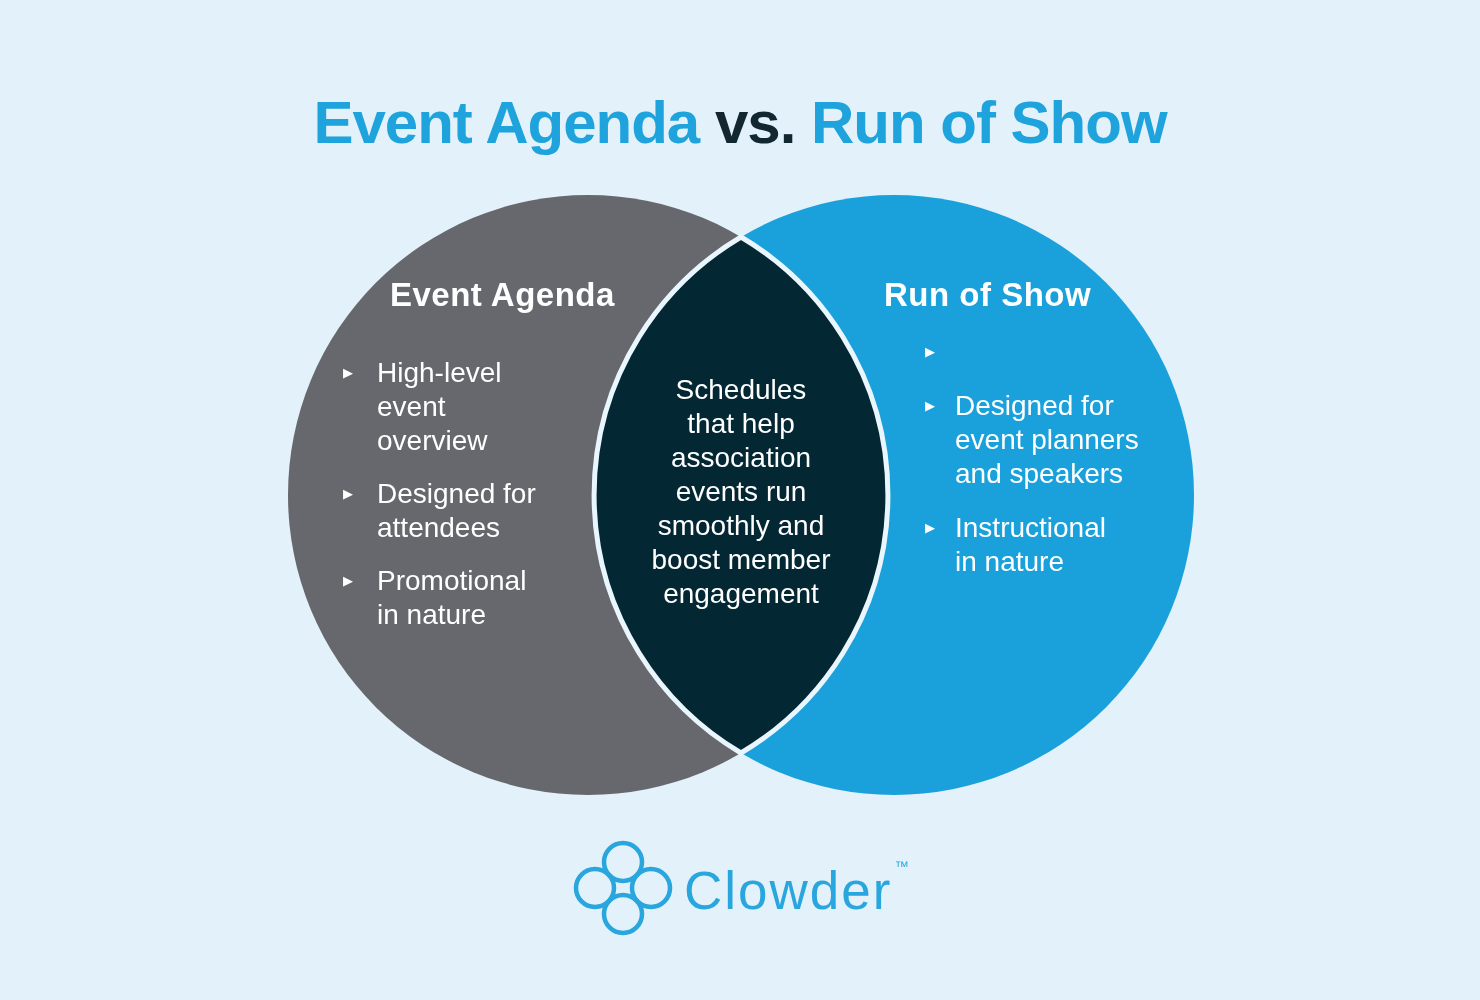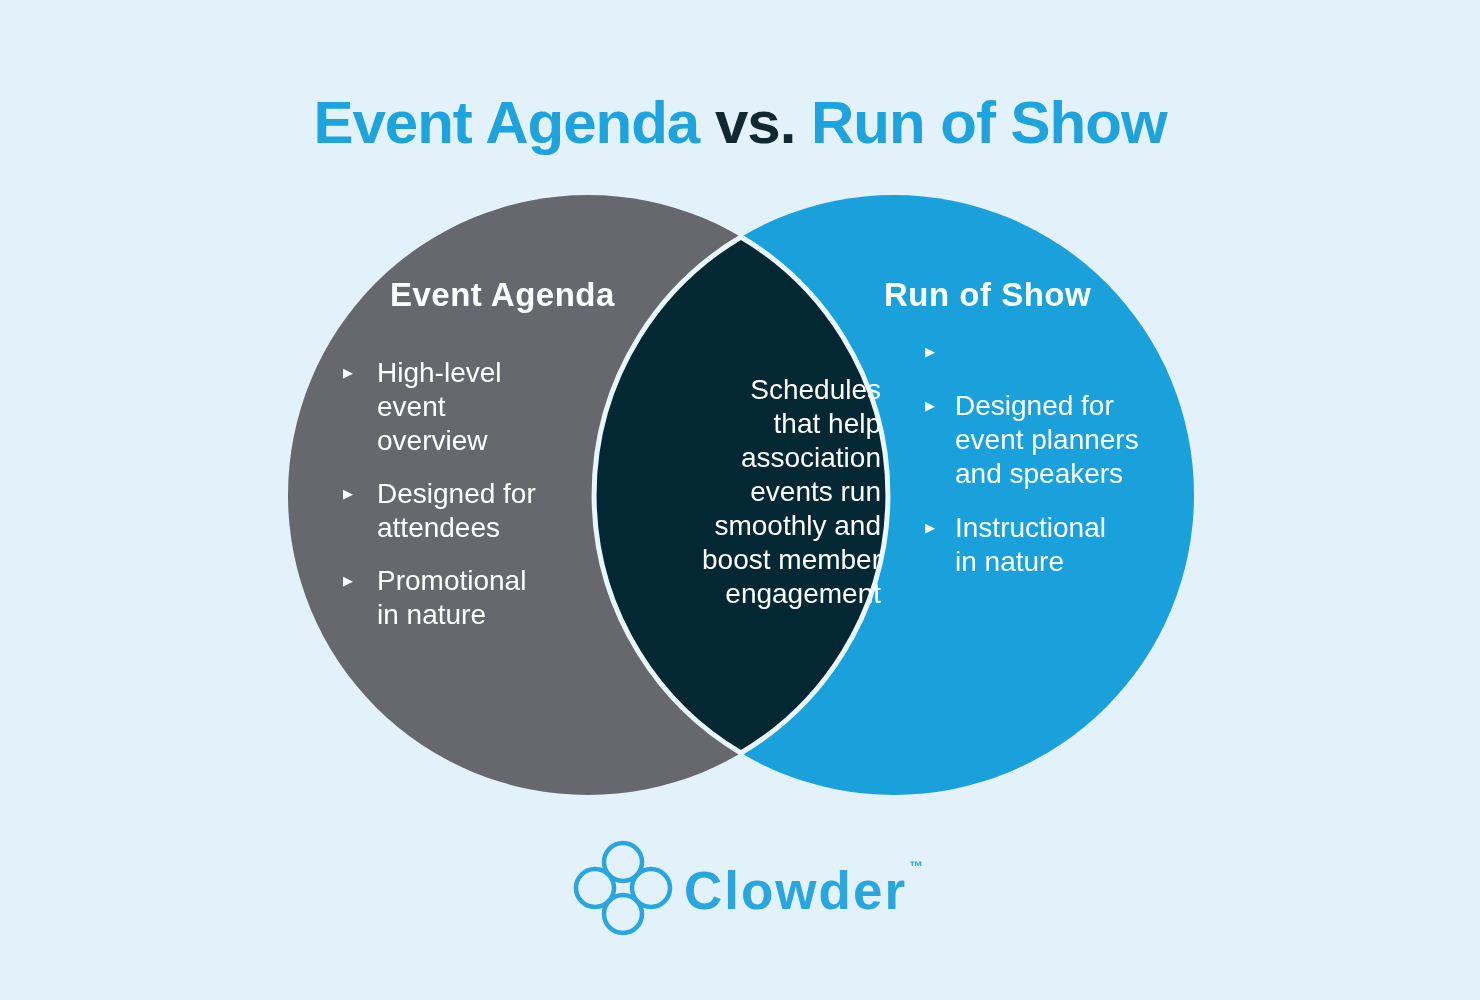--- a/index.html
+++ b/index.html
@@ -47,29 +47,29 @@
   }
   .list-left .marker{width:34px;}
   .list-right .marker{width:30px;}
   .bullet-text{
     color:#FFFFFF;font-size:28px;line-height:34px;font-weight:400;
   }
 
   
   .overlap-text{
     position:absolute;left:601px;top:373px;width:280px;
-    text-align:right;
+    text-align:center;
     color:#FFFFFF;font-size:28px;line-height:34px;
   }
 
   
   .logo-mark{position:absolute;left:573px;top:839px;}
   .brand{
     position:absolute;left:684px;top:858px;
-    color:#29A6DE;font-size:53px;font-weight:700;letter-spacing:2px;
+    color:#29A6DE;font-size:53px;font-weight:400;letter-spacing:2px;
     white-space:nowrap;
   }
   .brand .tm{
     font-size:14px;letter-spacing:0;
     vertical-align:38px;
     margin-left:2px;
   }
 </style>
 </head>
 <body>

